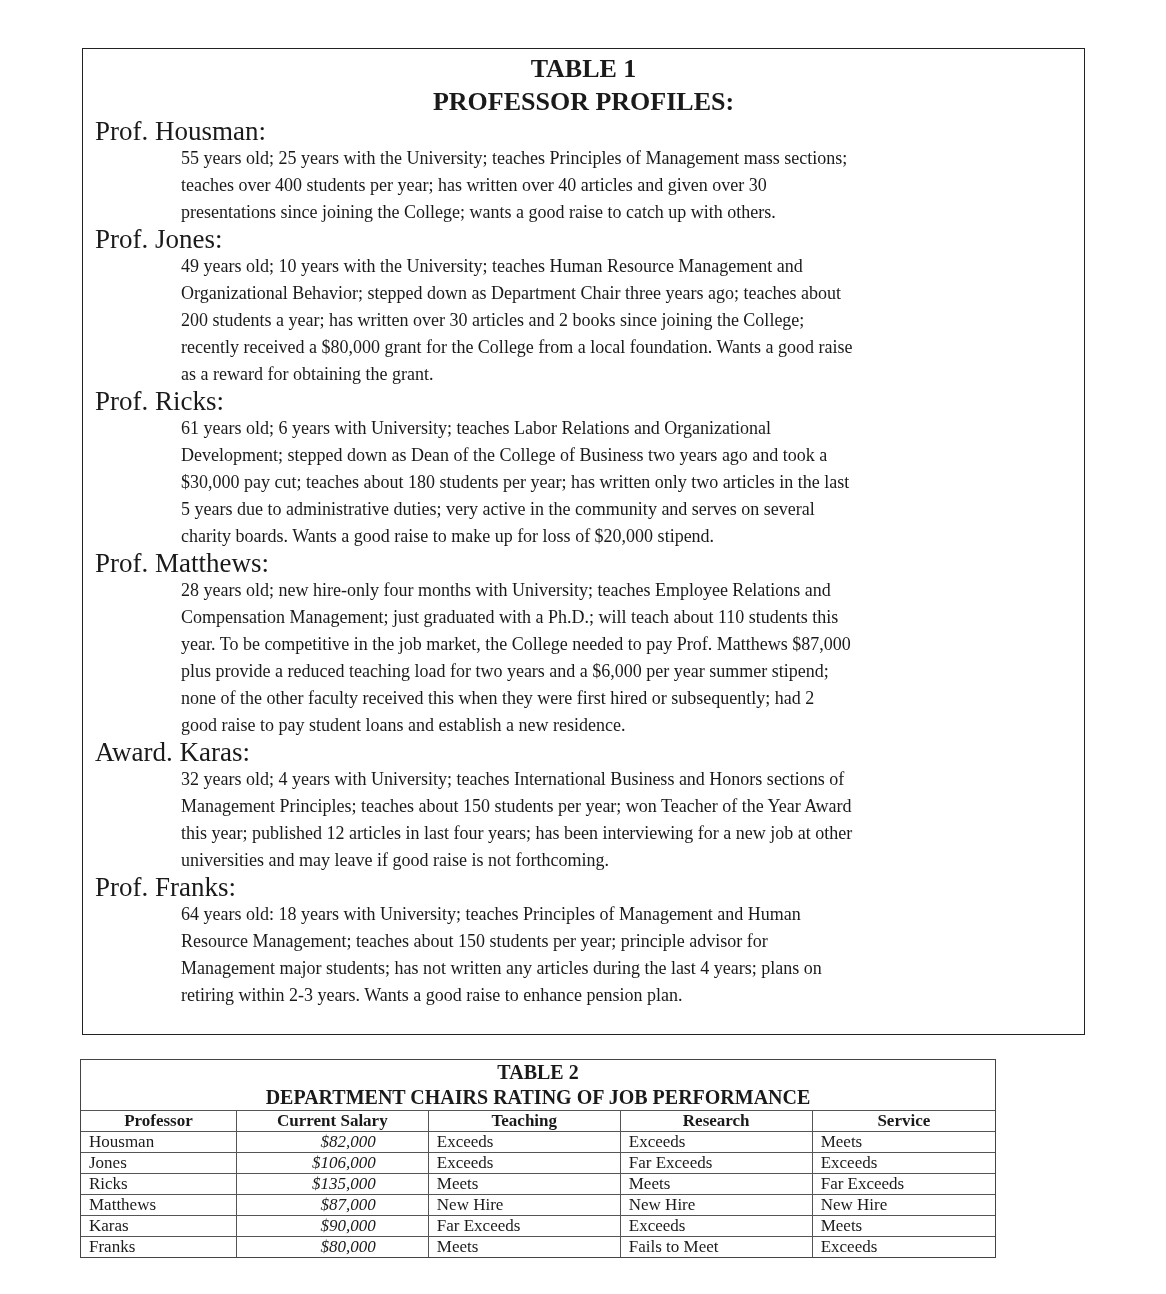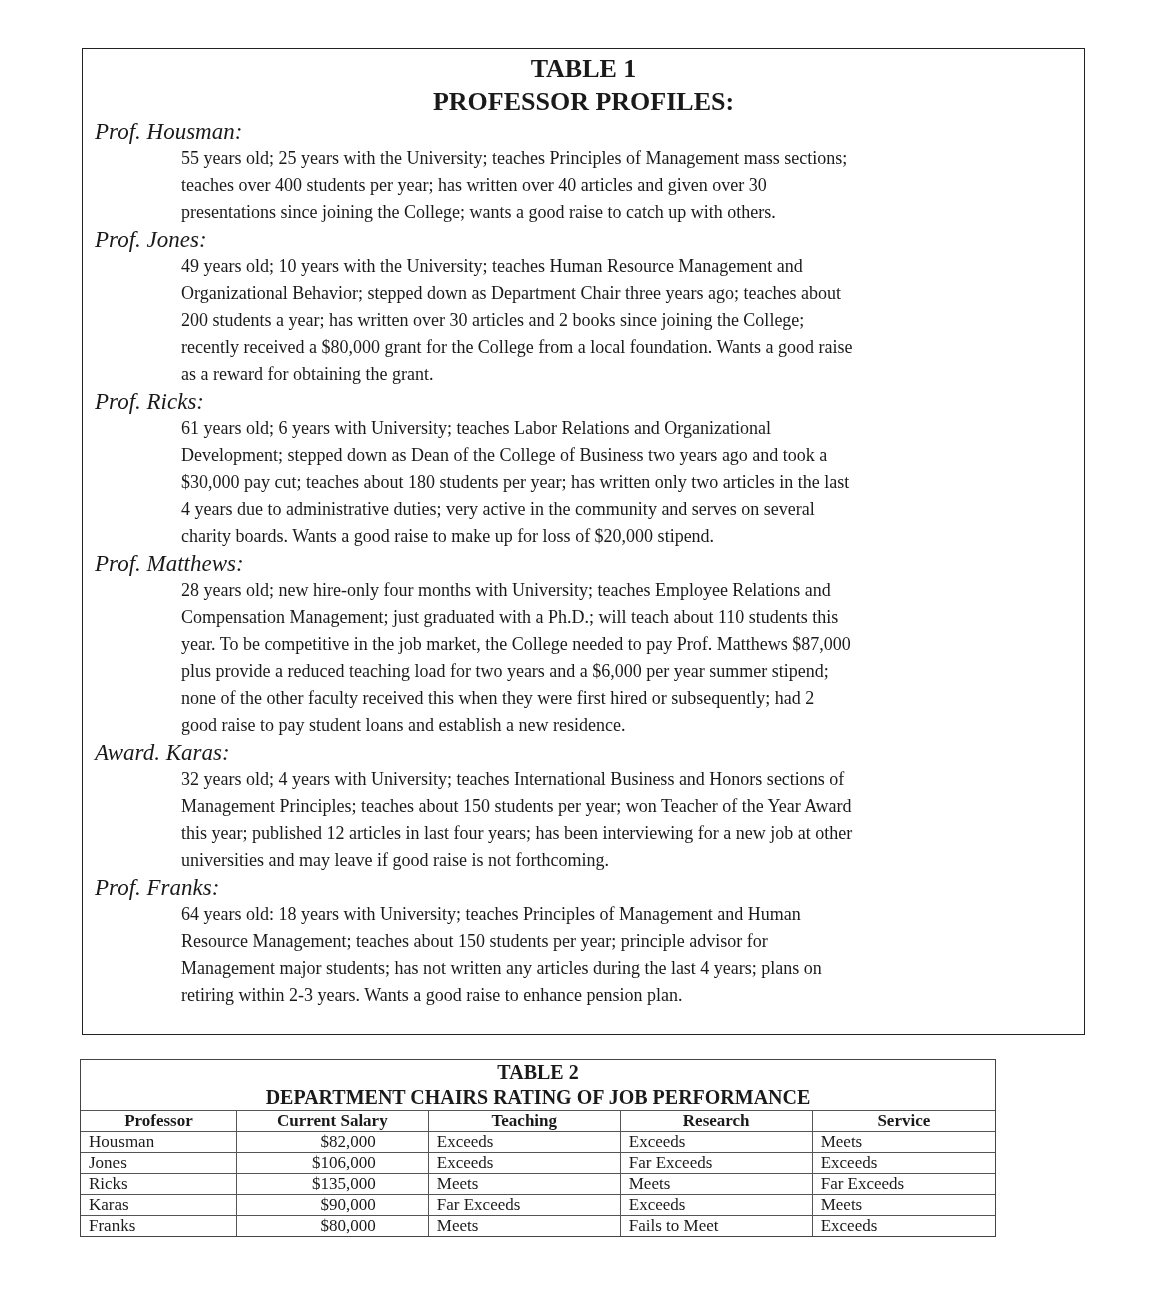--- a/index.html
+++ b/index.html
@@ -1,28 +1,28 @@
 <!DOCTYPE html>
 <html><head>
 <meta charset="utf-8">
 <style>
   html, body { margin:0; padding:0; background:#ffffff; }
   body { width:1166px; height:1294px; position:relative; font-family:"Liberation Serif", serif; color:#1a1a1a; }
   .t1 { position:absolute; left:82px; top:36px; width:1003px; height:987px; border:1.5px solid #222; box-sizing:border-box;margin-top:12px; }
   .t1-title { text-align:center; font-weight:bold; font-size:26px; line-height:33px; margin-top:3px; }
   .profiles { margin-top:0px; }
-  .prof-name { font-size:23px; line-height:27px; padding-left:12px;font-style:italic; }
+  .prof-name { font-size:27px; line-height:27px; padding-left:12px; }
   .prof-desc { font-size:18px; line-height:27px; padding-left:98px; padding-right:10px; }
   .t2 { position:absolute; left:80px; top:1059px; width:916px; border:1.5px solid #444; box-sizing:border-box; }
   .t2-title { text-align:center; font-size:20px; line-height:25px; font-weight:bold; }
   table { width:100%; border-collapse:collapse; font-size:17px; }
   th, td { border:1px solid #555; line-height:20px; padding:0 8px;margin-left:48px; }
   tr:first-child th { border-top:1px solid #555; }
   th { font-weight:bold; text-align:center; }
-  td.sal { text-align:right; padding-right:52px; }
+  td.sal { text-align:right; padding-right:52px;font-style:italic; }
   table tr > *:first-child { border-left:none; }
   table tr > *:last-child { border-right:none; }
   table tr:last-child td { border-bottom:none; }
 </style>
 </head>
 <body>
 
 <div class="t1">
   <div class="t1-title">
     <div>TABLE 1</div>
@@ -41,21 +41,21 @@
         <div>Organizational Behavior; stepped down as Department Chair three years ago; teaches about</div>
         <div>200 students a year; has written over 30 articles and 2 books since joining the College;</div>
         <div>recently received a $80,000 grant for the College from a local foundation. Wants a good raise</div>
         <div>as a reward for obtaining the grant.</div>
       </div>
       <div class="prof-name">Prof. Ricks:</div>
       <div class="prof-desc">
         <div>61 years old; 6 years with University; teaches Labor Relations and Organizational</div>
         <div>Development; stepped down as Dean of the College of Business two years ago and took a</div>
         <div>$30,000 pay cut; teaches about 180 students per year; has written only two articles in the last</div>
-        <div>4 years due to administrative duties; very active in the community and serves on several</div>
+        <div>5 years due to administrative duties; very active in the community and serves on several</div>
         <div>charity boards.  Wants a good raise to make up for loss of $20,000 stipend.</div>
       </div>
       <div class="prof-name">Prof. Matthews:</div>
       <div class="prof-desc">
         <div>28 years old; new hire-only four months with University; teaches Employee Relations and</div>
         <div>Compensation Management; just graduated with a Ph.D.; will teach about 110 students this</div>
         <div>year. To be competitive in the job market, the College needed to pay Prof. Matthews $87,000</div>
         <div>plus provide a reduced teaching load for two years and a $6,000 per year summer stipend;</div>
         <div>none of the other faculty received this when they were first hired or subsequently; had 2</div>
         <div>good raise to pay student loans and establish a new residence.</div>
@@ -115,20 +115,27 @@
           <td>Exceeds</td>
         </tr>
         <tr>
           <td>Ricks</td>
           <td class="sal">$135,000</td>
           <td>Meets</td>
           <td>Meets</td>
           <td>Far Exceeds</td>
         </tr>
         <tr>
+          <td>Matthews</td>
+          <td class="sal">$87,000</td>
+          <td>New Hire</td>
+          <td>New Hire</td>
+          <td>New Hire</td>
+        </tr>
+        <tr>
           <td>Karas</td>
           <td class="sal">$90,000</td>
           <td>Far Exceeds</td>
           <td>Exceeds</td>
           <td>Meets</td>
         </tr>
         <tr>
           <td>Franks</td>
           <td class="sal">$80,000</td>
           <td>Meets</td>

